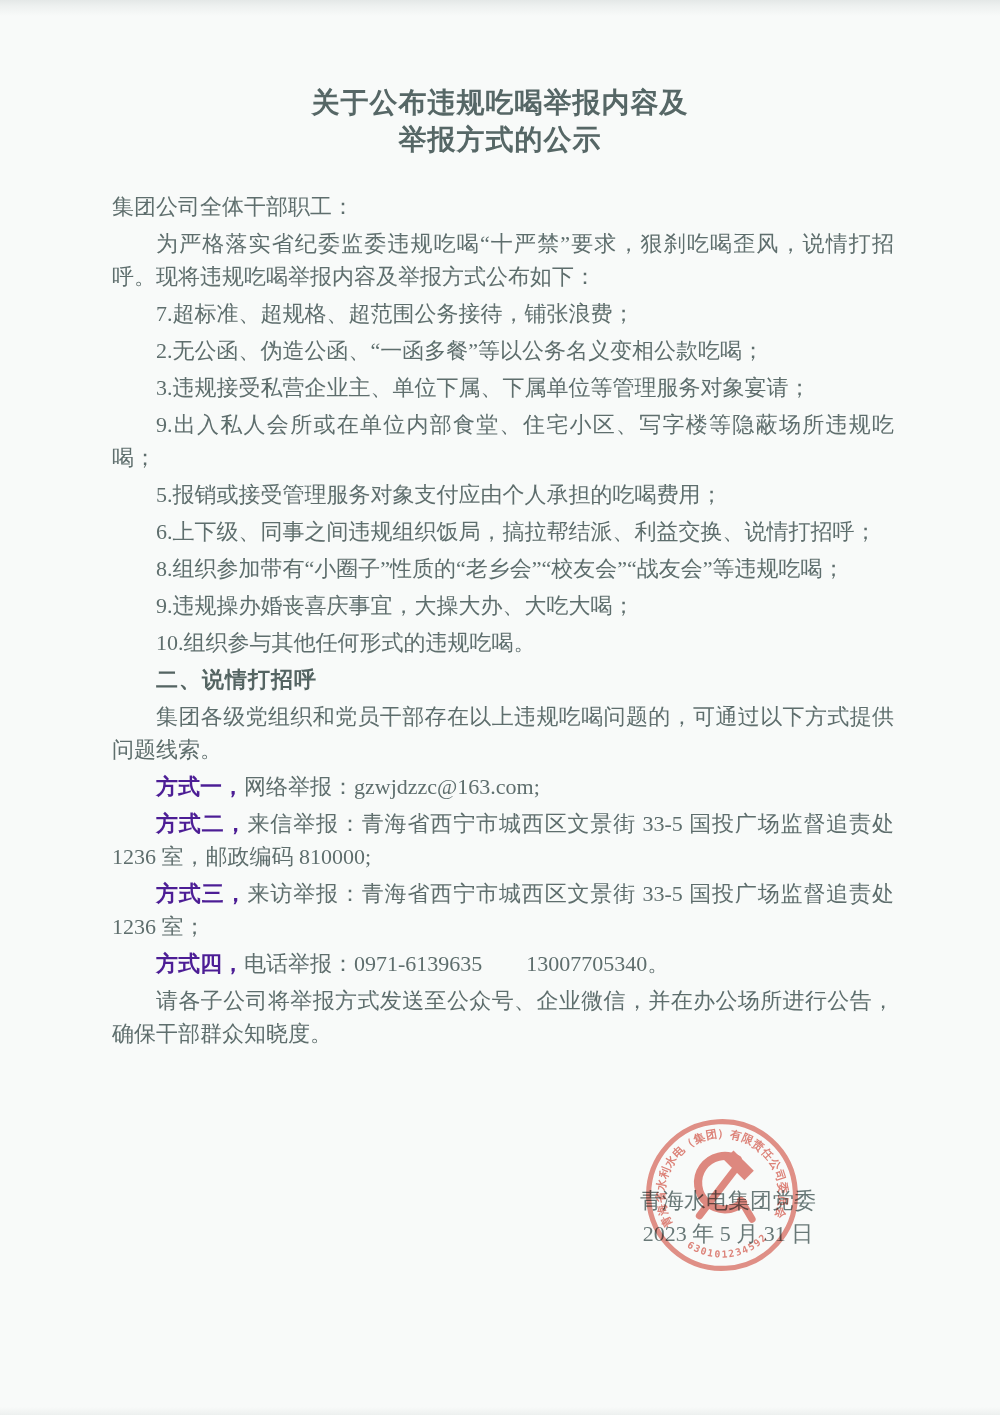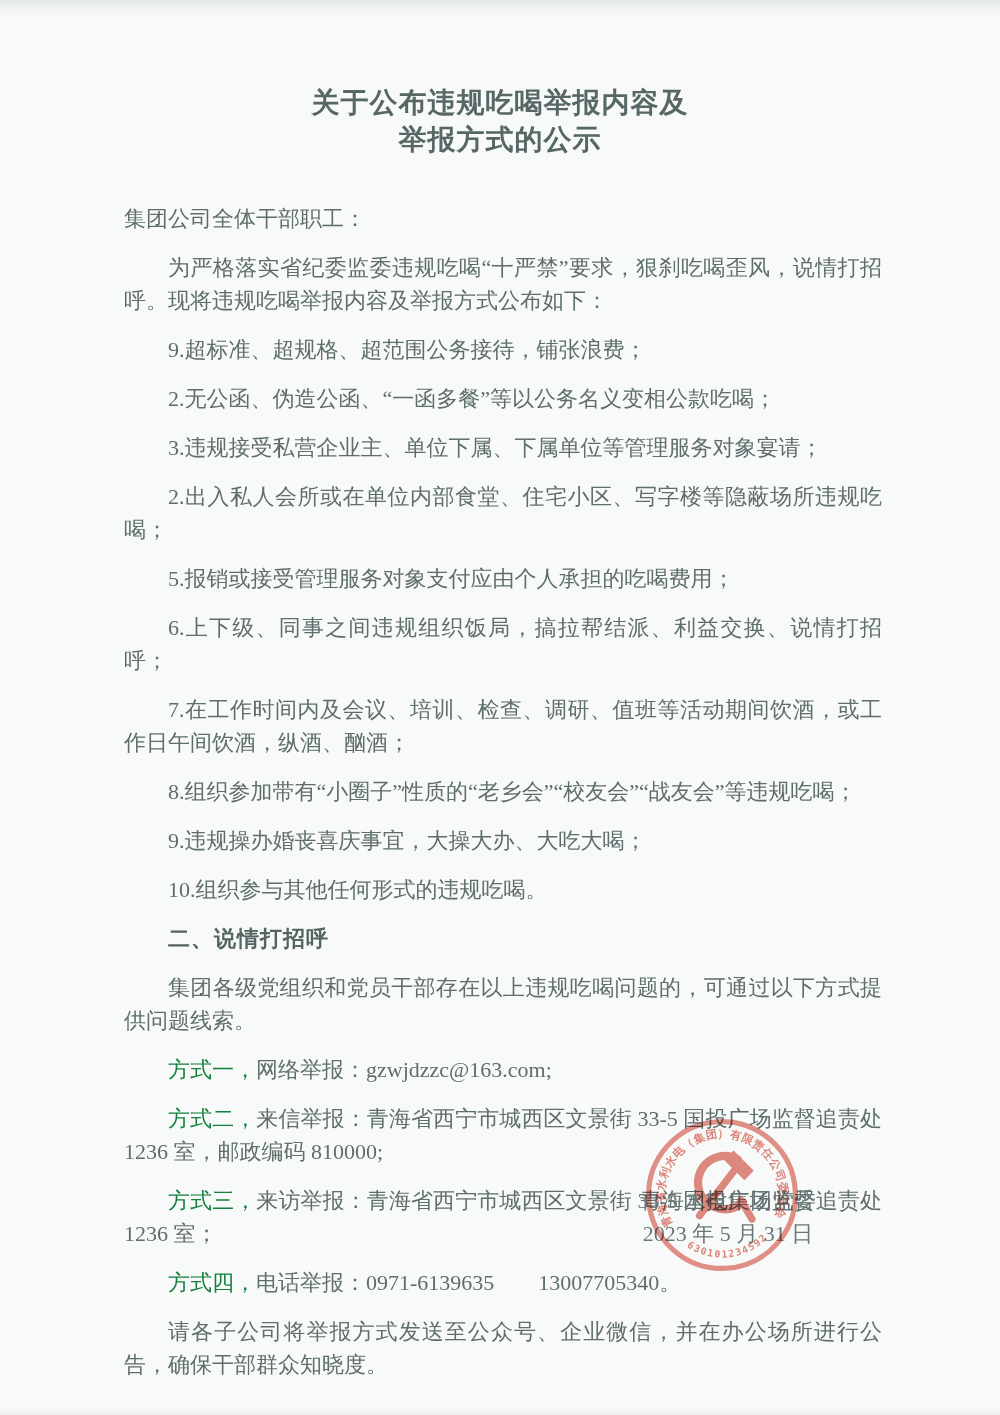--- a/index.html
+++ b/index.html
@@ -23,29 +23,29 @@
     position: absolute; top: 84px; left: 0; width: 1000px;
     margin: 0; text-align: center;
     font-size: 28px; line-height: 37px; font-weight: bold;
     color: #566766; letter-spacing: 1px;
   }
   .content {
     position: absolute; left: 108px; top: 186px; width: 790px;
     font-size: 22px; line-height: 33px;
     text-align: justify;
   }
-  .content p { margin: 16px; padding: 0; }
+  .content p { margin: 4px; padding: 0; }
   .indent { text-indent: 2em; }
   .sec-heading {
     font-family: "Liberation Sans", "DejaVu Sans", sans-serif;
     font-weight: bold; text-indent: 2em; color: #546462;
     letter-spacing: 1px;
   }
   .method-prefix { font-weight: bold; color: #54狂6462; }
-  .method-prefix { font-weight: normal; color: #15803d; }
+  .method-prefix { font-weight: bold; color: #4c1d95; }
   .signature {
     position: absolute; left: 606px; top: 1184px; width: 244px;
     text-align: center; font-size: 22px; line-height: 33px;
     color: #68狂7877;
     color: #687877;
   }
   .seal {
     position: absolute; left: 644px; top: 1117px; width: 156px; height: 156px;
     mix-blend-mode: multiply; opacity: 0.82;
     transform: rotate(-3deg);
@@ -60,27 +60,26 @@
 
 <h1 class="doc-title">
   <span>关于公布违规吃喝举报内容及</span><br>
   <span>举报方式的公示</span>
 </h1>
 
 <div class="content">
   <p>集团公司全体干部职工：</p>
   <p class="indent">为严格落实省纪委监委违规吃喝“十严禁”要求，狠刹吃喝歪风，说情打招呼。现将违规吃喝举报内容及举报方式公布如下：</p>
 
-  <p class="indent">9.超标准、超规格、超范围公务接待，铺张浪费；</p>
+  <p class="indent">7.超标准、超规格、超范围公务接待，铺张浪费；</p>
   <p class="indent">2.无公函、伪造公函、“一函多餐”等以公务名义变相公款吃喝；</p>
   <p class="indent">3.违规接受私营企业主、单位下属、下属单位等管理服务对象宴请；</p>
-  <p class="indent">2.出入私人会所或在单位内部食堂、住宅小区、写字楼等隐蔽场所违规吃喝；</p>
+  <p class="indent">9.出入私人会所或在单位内部食堂、住宅小区、写字楼等隐蔽场所违规吃喝；</p>
   <p class="indent">5.报销或接受管理服务对象支付应由个人承担的吃喝费用；</p>
   <p class="indent">6.上下级、同事之间违规组织饭局，搞拉帮结派、利益交换、说情打招呼；</p>
-  <p class="indent">7.在工作时间内及会议、培训、检查、调研、值班等活动期间饮酒，或工作日午间饮酒，纵酒、酗酒；</p>
   <p class="indent">8.组织参加带有“小圈子”性质的“老乡会”“校友会”“战友会”等违规吃喝；</p>
   <p class="indent">9.违规操办婚丧喜庆事宜，大操大办、大吃大喝；</p>
   <p class="indent">10.组织参与其他任何形式的违规吃喝。</p>
 
   <p class="sec-heading">二、说情打招呼</p>
   <p class="indent">集团各级党组织和党员干部存在以上违规吃喝问题的，可通过以下方式提供问题线索。</p>
 
   <p class="indent"><span class="method-prefix">方式一，</span><span>网络举报：gzwjdzzc@163.com;</span></p>
   <p class="indent"><span class="method-prefix">方式二，</span><span>来信举报：青海省西宁市城西区文景街 33-5 国投广场监督追责处 1236 室，邮政编码 810000;</span></p>
   <p class="indent"><span class="method-prefix">方式三，</span><span>来访举报：青海省西宁市城西区文景街 33-5 国投广场监督追责处 1236 室；</span></p>

